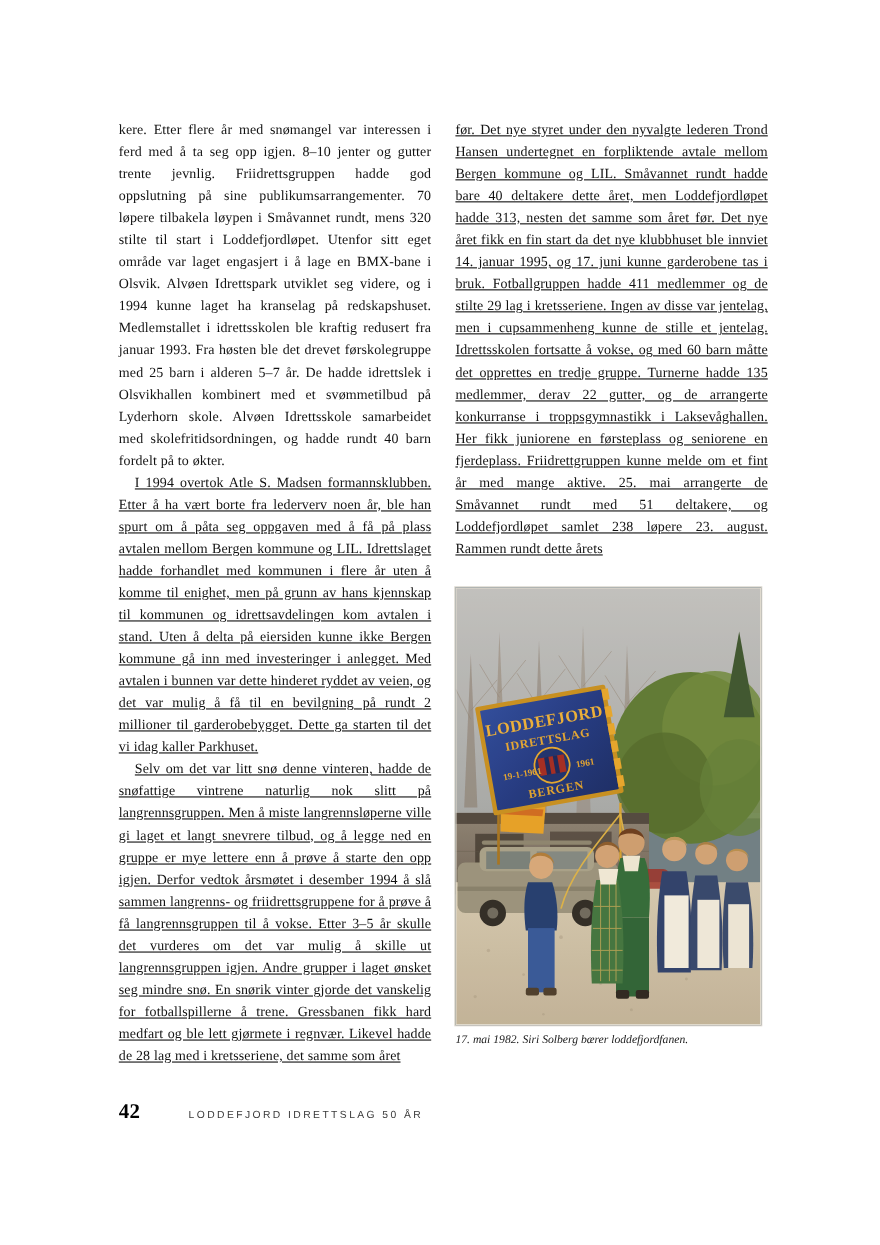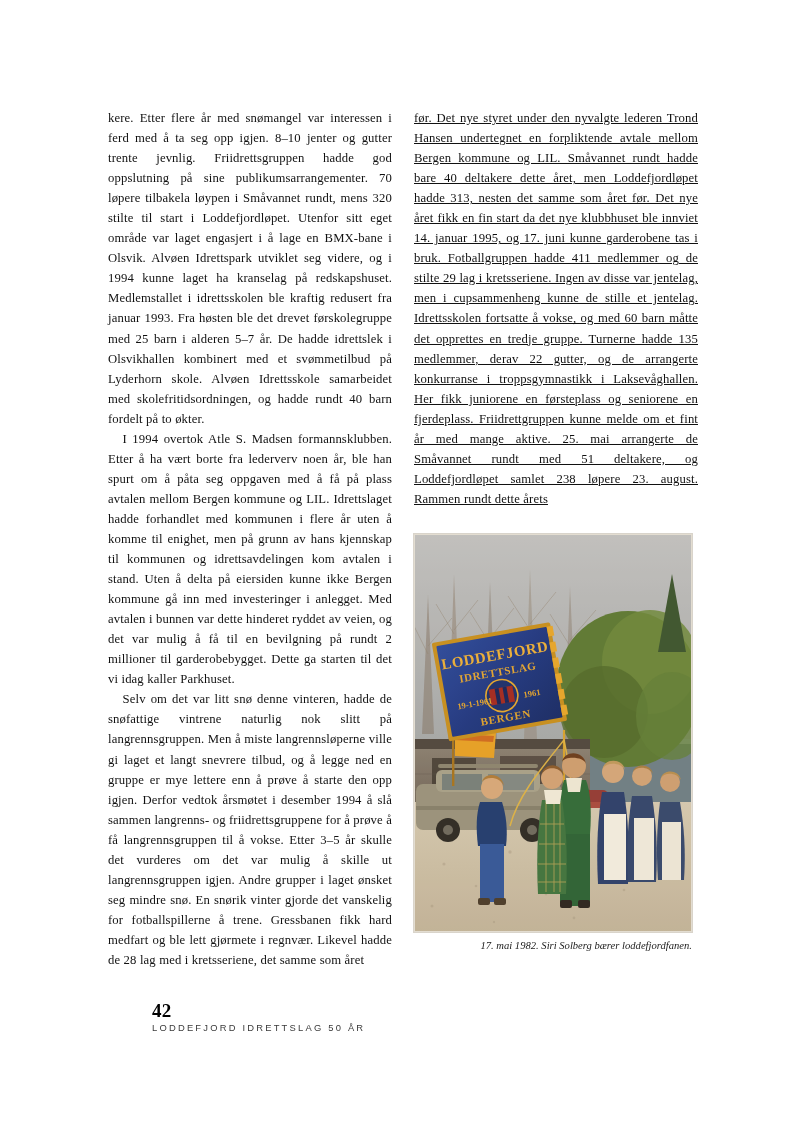--- a/index.html
+++ b/index.html
@@ -46,21 +46,21 @@
   .col p {
     margin: 0;
     font-size: 12.7px;
     line-height: 20.05px;
     text-align: justify;
     text-justify: inter-word;
     hyphens: none;
     letter-spacing: 0.01em;
     word-spacing: 0.005em;
   }
-  .col p + p { text-indent: 1.15em; }
+  .col p + p { text-indent: 1.15em; text-decoration: underline; }
 
   
   .photo-block {
     position: absolute;
     left: 306px;
     top: 426px;
     width: 278px;
   }
 
   .photo {
@@ -72,33 +72,31 @@
     box-shadow: 0 0 0 1px #d9d4cb;
   }
   .photo svg { display: block; width: 100%; height: 100%; }
 
   .caption {
     margin-top: 7px;
     font-size: 10.6px;
     line-height: 14.2px;
     font-style: italic;
     color: #1a1a1a;
-    text-align: right;
   }
   .caption .line2 { padding-left: 4px; }
 
   
   .footer {
     position: absolute;
     left: 108px;
     top: 1000px;
     width: 584px;
     display: flex;
     align-items: baseline;
-    flex-direction: column;
   }
   .folio {
     font-size: 19px;
     font-weight: 700;
     color: #000;
     letter-spacing: 0.01em;
   }
   .running-head {
     margin-left: 44px;
     font-family: "Liberation Sans", "DejaVu Sans", sans-serif;

